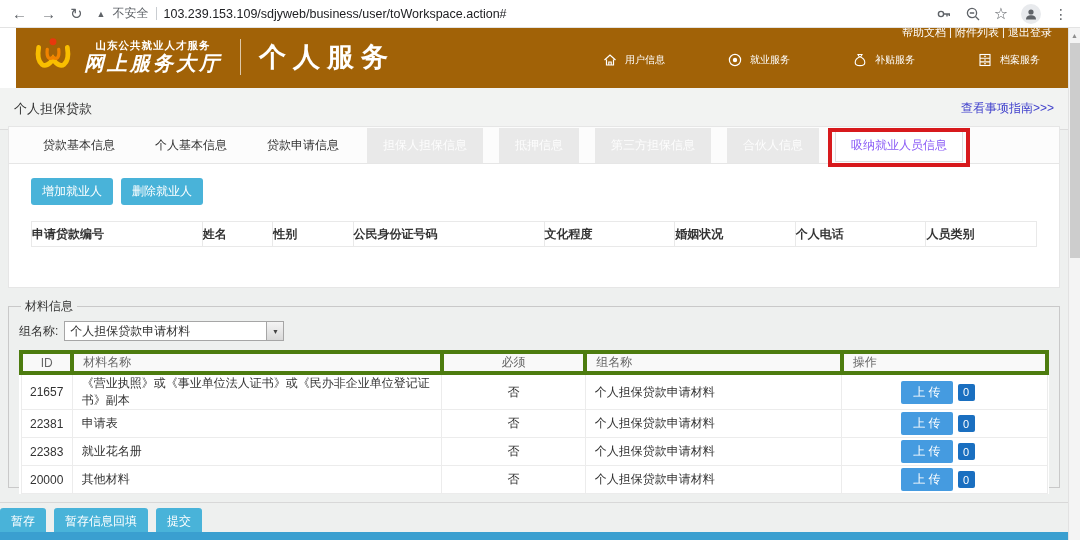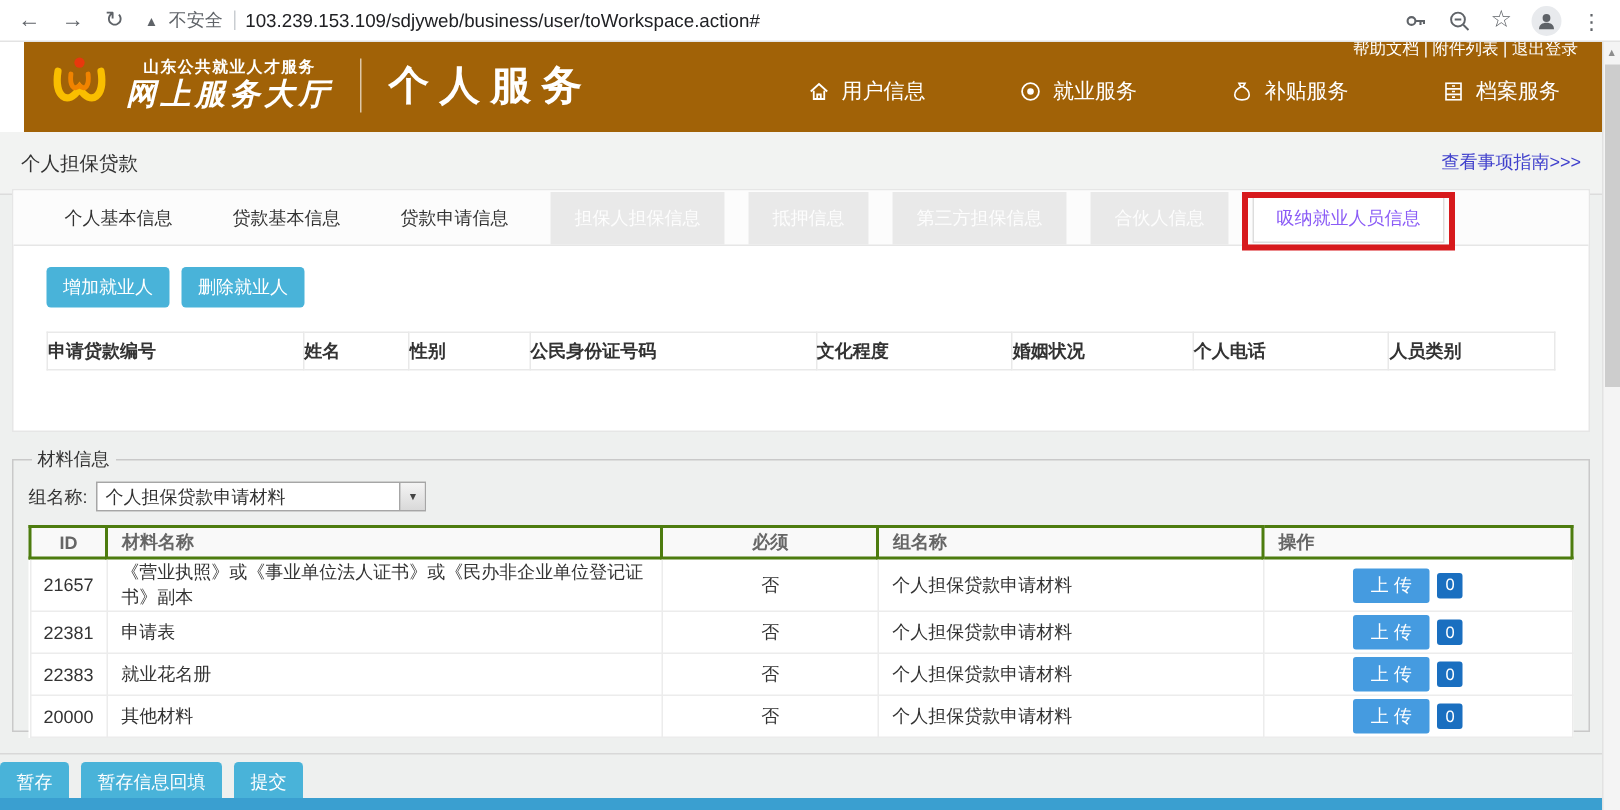--- a/index.html
+++ b/index.html
@@ -20,21 +20,21 @@
 
   
   .site-header { position:absolute; top:28px; left:16px; right:0; height:60px; background:#a16207; color:#fff; z-index:10; }
   .brand { position:absolute; left:16px; top:8px; display:flex; align-items:center; gap:10px; }
   .brand-text { text-align:center; line-height:1.15; }
   .brand-small { font-size:10.5px; letter-spacing:1px; font-weight:bold; }
   .brand-large { font-size:20px; font-weight:bold; letter-spacing:3px;font-style:italic; }
   .brand-div { width:1px; height:36px; background:rgba(255,255,255,.65); margin:0 8px; }
   .portal-title { font-size:27px; font-weight:bold; letter-spacing:7px; }
   .top-links { position:absolute; top:-3px; right:28px; font-size:11px; color:#fff; }
-  .main-nav { position:absolute; right:40px; top:24px; display:flex; gap:62px; font-size:14px; }
+  .main-nav { position:absolute; right:40px; top:24px; display:flex; gap:62px; font-size:10px; }
   .nav-item { display:flex; align-items:center; gap:7px; cursor:pointer; white-space:nowrap; }
 
   
   .page-bg { position:absolute; top:88px; left:0; right:0; bottom:0; background:#eef0ef; }
   .title-bar { position:absolute; top:88px; left:0; right:12px; height:42px; background:#f2f3f2;
                border-bottom:1px solid #dcdcdc; display:flex; align-items:center; justify-content:space-between; padding:0 14px; z-index:5;}
   .page-title { color:#333; font-size:13px; }
   .guide-link { color:#4040cc; font-size:12px; cursor:pointer; }
 
   
@@ -55,22 +55,22 @@
 
   
   .materials { position:absolute; top:298px; left:8px; right:20px; height:190px; border:1px solid #c9c9c9; padding:2px 10px 0; z-index:5; }
   .materials legend { font-size:12px; color:#333; padding:0 4px; margin-left:2px; }
   .group-row { display:flex; align-items:center; gap:6px; margin-top:4px; color:#333; }
   .select { width:220px; height:20px; border:1px solid #a6a6a6; background:#fff; display:flex; align-items:center;
             justify-content:space-between; padding-left:5px; cursor:pointer; }
   .select-arrow { width:17px; height:18px; background:linear-gradient(#f4f4f4,#d9d9d9); border-left:1px solid #a6a6a6;
                   display:flex; align-items:center; justify-content:center; font-size:7px; color:#444; }
   .mat-table { width:100%; margin-top:9px; border-collapse:collapse; table-layout:fixed; background:#fff; }
-  .mat-table th { font-size:12px; color:#666; font-weight:bold; text-align:left; height:21px; padding-left:9px;
-                  border:2px solid #4d7c0f; background:#f9f9f9; }
+  .mat-table th { font-size:12px; color:#666; font-weight:normal; text-align:left; height:21px; padding-left:9px;
+                  border:4px solid #4d7c0f; background:#f9f9f9; }
   .mat-table td { font-size:12px; color:#333; height:28px; padding-left:9px; border:1px solid #ececec; }
   .mat-c0{width:5%} .mat-c1{width:36%} .mat-c2{width:14%} .mat-c3{width:25%} .mat-c4{width:20%}
   .mat-table th.ctr, .mat-table td.ctr { text-align:center; padding-left:0; }
   .op-cell { display:flex; align-items:center; gap:5px; padding:0 0 0 50px; }
   .btn-upload { background:#459be0; color:#fff; border:none; border-radius:2px; font-size:12px; padding:3px 12px; cursor:pointer; }
   .badge { min-width:17px; height:17px; background:#1a6fc0; color:#fff; font-size:11px; display:inline-flex;
            align-items:center; justify-content:center; border-radius:2px; }
 
   
   .footer-line { position:absolute; left:0; right:12px; top:502px; border-top:1px solid #d8d8d8; z-index:5; }
@@ -178,22 +178,22 @@
   </div>
 </div>
 
 <div class="title-bar">
   <span class="page-title">个人担保贷款</span>
   <span class="guide-link">查看事项指南&gt;&gt;&gt;</span>
 </div>
 
 <div class="card">
   <div class="tabs">
+    <span class="tab">贷款基本信息</span>
     <span class="tab">个人基本信息</span>
-    <span class="tab">贷款基本信息</span>
     <span class="tab">贷款申请信息</span>
     <span class="tab disabled">担保人担保信息</span>
     <span class="tab disabled">抵押信息</span>
     <span class="tab disabled">第三方担保信息</span>
     <span class="tab disabled">合伙人信息</span>
     <span class="tab-active-wrap">
       <span class="tab active">吸纳就业人员信息</span>
       <span class="red-box"></span>
     </span>
   </div>

